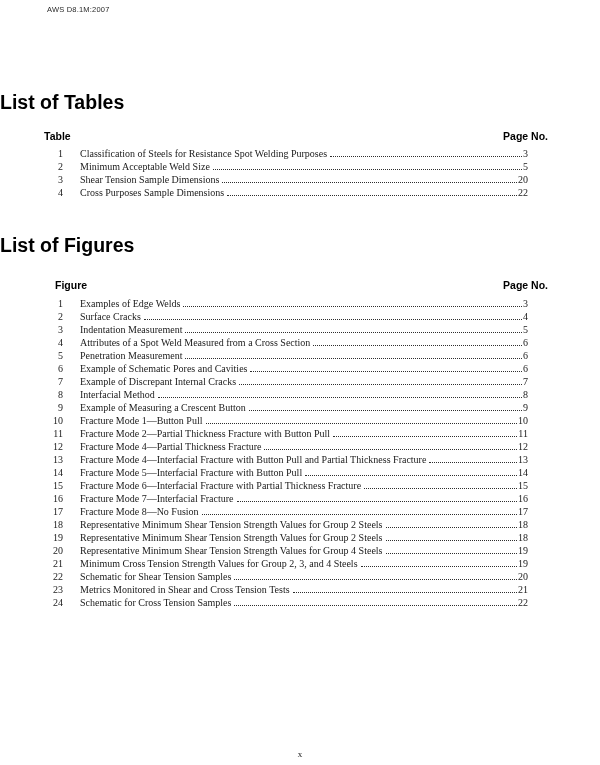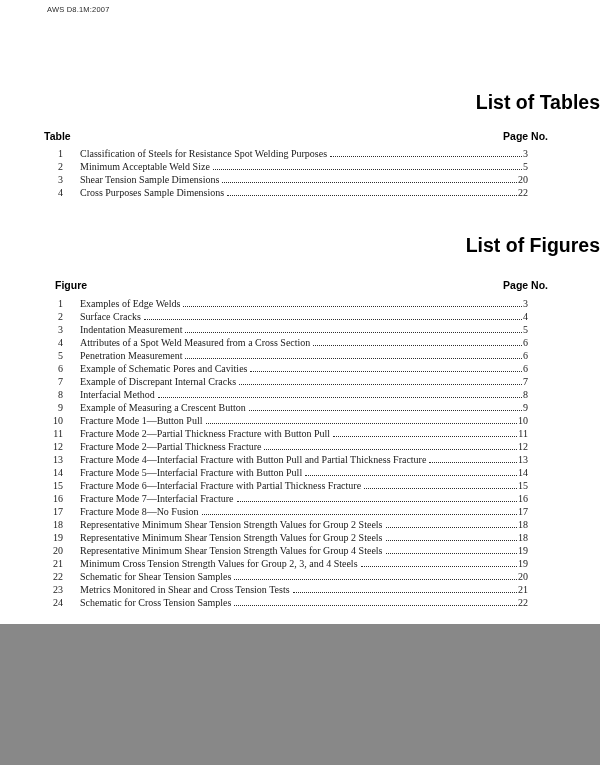--- a/index.html
+++ b/index.html
@@ -1,34 +1,33 @@
 <!DOCTYPE html>
 <html><head>
 <meta charset="utf-8">
 <style>
   html,body{margin:0;padding:0;background:#888;}
   .page{
     position:relative;
-    width:600px;height:624px;
+    width:600px;height:765px;
     background:#ffffff;
     overflow:hidden;
     font-family:"Liberation Serif", serif;
     color:#1a1a1a;
   }
   .doc-header{
     position:absolute;top:5px;left:47px;
     font:7.5px "Liberation Sans", sans-serif;
     color:#2a2a2a;letter-spacing:.2px;
   }
   .sec-title{
     position:absolute;left:0;right:0;margin:0;
-    text-align:right;
+    text-align:left;
     font:bold 19.5px "Liberation Sans", sans-serif;
     color:#000;
-    padding-left:28px;
   }
   .t-tables{top:91px;}
   .t-figures{top:234px;}
   .col-head{
     position:absolute;left:44px;right:52px;
     display:flex;justify-content:space-between;
     font:bold 10.5px "Liberation Sans", sans-serif;
     color:#000;
   }
   .h-tables{top:130px;text-align:right;}
@@ -178,21 +177,21 @@
 
   <div class="toc-row">
     <span class="toc-num">11</span>
     <span class="toc-title">Fracture Mode 2—Partial Thickness Fracture with Button Pull</span>
     <span class="toc-leader"></span>
     <span class="toc-page">11</span>
   </div>
 
   <div class="toc-row">
     <span class="toc-num">12</span>
-    <span class="toc-title">Fracture Mode 2—Partial Thickness Fracture</span>
+    <span class="toc-title">Fracture Mode 4—Partial Thickness Fracture</span>
     <span class="toc-leader"></span>
     <span class="toc-page">12</span>
   </div>
 
   <div class="toc-row">
     <span class="toc-num">13</span>
     <span class="toc-title">Fracture Mode 4—Interfacial Fracture with Button Pull and Partial Thickness Fracture</span>
     <span class="toc-leader"></span>
     <span class="toc-page">13</span>
   </div>

